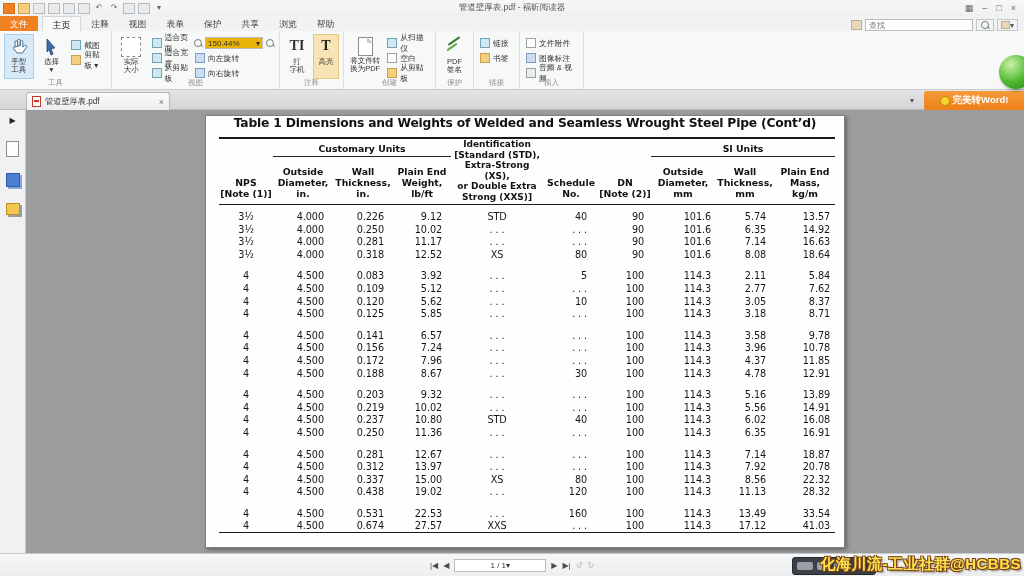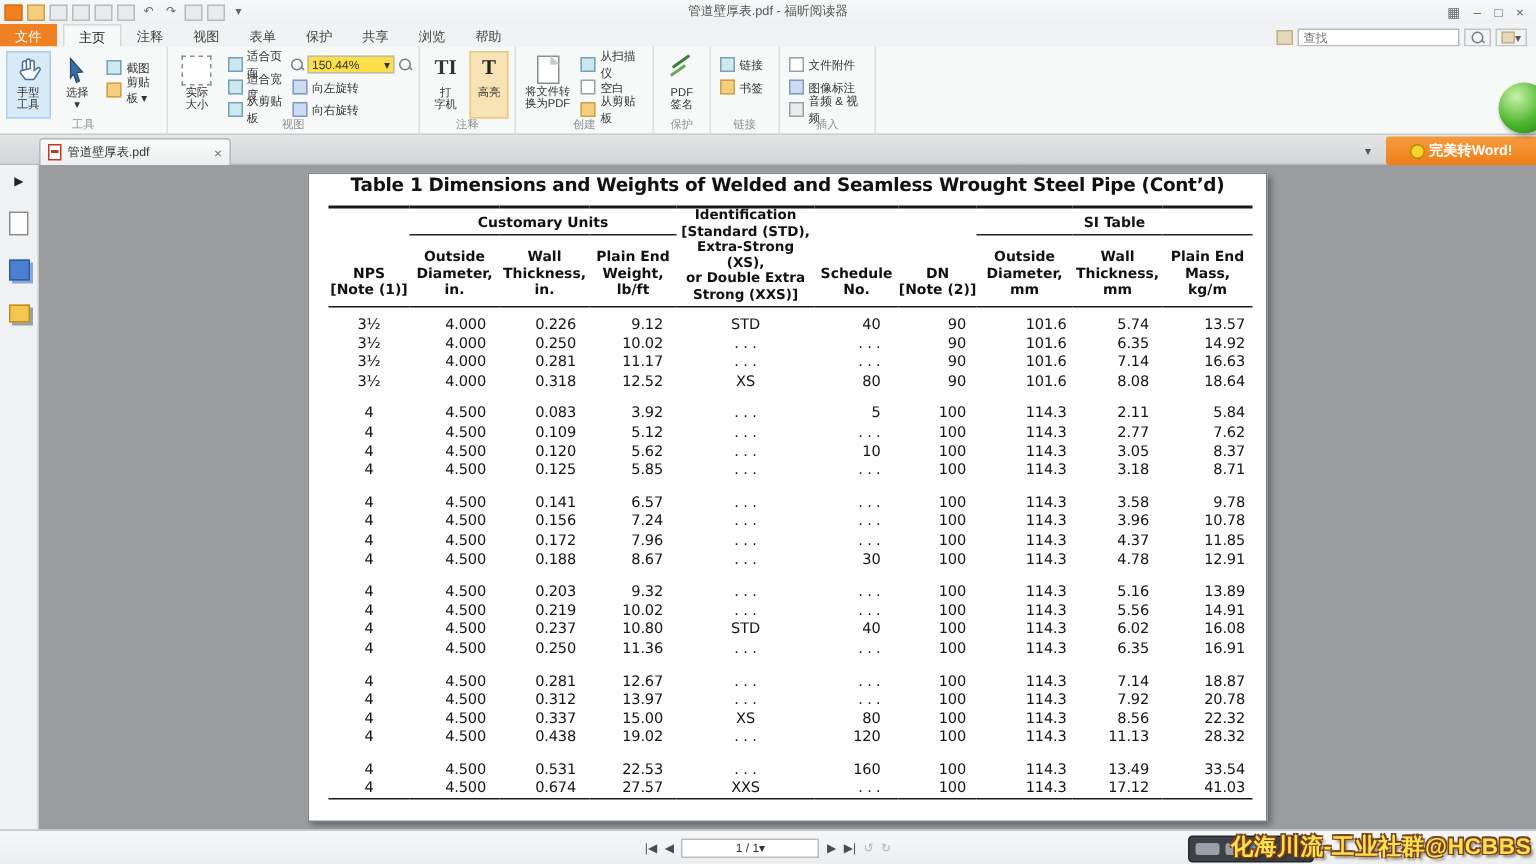--- a/index.html
+++ b/index.html
@@ -50,33 +50,33 @@
     border-left-color:#c9ccce; border-bottom-color:#c9ccce; }
   .ti { font-family:"Liberation Serif",serif; font-size:14px; font-weight:bold; color:#333; line-height:18px; }
   .ti.orange { color:#222; }
   .smallcol { display:flex; flex-direction:column; gap:1px; }
   .smallitem { display:flex; align-items:center; gap:3px; height:14px; font-size:7.8px; color:#333; padding:0 2px; }
   .sic { width:10px; height:10px; border:1px solid #9aa0a4; background:#e9edef; flex:0 0 auto; }
   .sic.teal { background:#cfe7ee; border-color:#6fa3b5; }
   .sic.yellow { background:#f3cf7e; border-color:#caa14e; }
   .sic.blue { background:#cddcf0; border-color:#7d9cc4; }
   .zoomrow { display:flex; align-items:center; gap:2px; height:14px; }
-  .zoombox { width:58px; height:12px; background:#fde047; border:1px solid #b9bcbe; font-size:8px;
+  .zoombox { width:58px; height:12px; background:#eab308; border:1px solid #b9bcbe; font-size:8px;
     display:flex; align-items:center; justify-content:space-between; padding:0 2px; color:#333; }
   .mag { width:10px; height:10px; position:relative; }
   .mag:before { content:""; position:absolute; left:1px; top:1px; width:6px; height:6px;
     border:1.2px solid #7a7d80; border-radius:50%; }
   .mag:after { content:""; position:absolute; left:7px; top:7px; width:3px; height:1.4px;
     background:#7a7d80; transform:rotate(45deg); }
   .pen { position:absolute; left:2px; top:3px; width:14px; height:2px; background:#3b7c3b; transform:rotate(-35deg); border-radius:1px; }
 
   
   .doctabbar { position:absolute; left:0; top:90px; width:1024px; height:20px;
     background:linear-gradient(#e3e5e6,#d2d4d6); border-bottom:1px solid #b7babc; }
-  .doctab { position:absolute; left:26px; top:2px; width:128px; height:18px;
+  .doctab { position:absolute; left:26px; top:2px; width:144px; height:18px;
     background:linear-gradient(#fafbfb,#eceeef); border:1px solid #b7babc; border-bottom:none;
     border-radius:3px 3px 0 0; display:flex; align-items:center; gap:4px; padding:0 5px; }
   .pdficon { width:9px; height:11px; background:#fff; border:1px solid #c0392b; position:relative; }
   .pdficon:after { content:""; position:absolute; left:1px; top:3px; width:5px; height:2px; background:#c0392b; }
   .doctab .dlabel { font-size:8.2px; color:#333; flex:1; white-space:nowrap; overflow:hidden; }
   .doctab .dclose { font-size:9px; color:#777; }
   .tabbar-dd { position:absolute; right:110px; top:6px; font-size:8px; color:#555; }
   .word-btn { position:absolute; right:0; top:1px; width:100px; height:19px; background:linear-gradient(#f59b3c,#ee7f18);
     color:#fff; font-weight:bold; font-size:9.5px; display:flex; align-items:center; justify-content:center; gap:3px;
     border-radius:2px 0 0 2px; }
@@ -378,21 +378,21 @@
         <tr class="grp-row">
           <th></th>
           <th colspan="3" class="grp">Customary Units</th>
           <th rowspan="2" class="identcell">Identification
 [Standard (STD),
 Extra-Strong (XS),
 or Double Extra
 Strong (XXS)]</th>
           <th></th>
             <th></th>
-          <th colspan="3" class="grp">SI Table</th>
+          <th colspan="3" class="grp">SI Units</th>
         </tr>
         <tr class="col-row">
           <th>NPS
 [Note (1)]</th>
           <th>Outside
 Diameter,
 in.</th>
           <th>Wall
 Thickness,
 in.</th>

